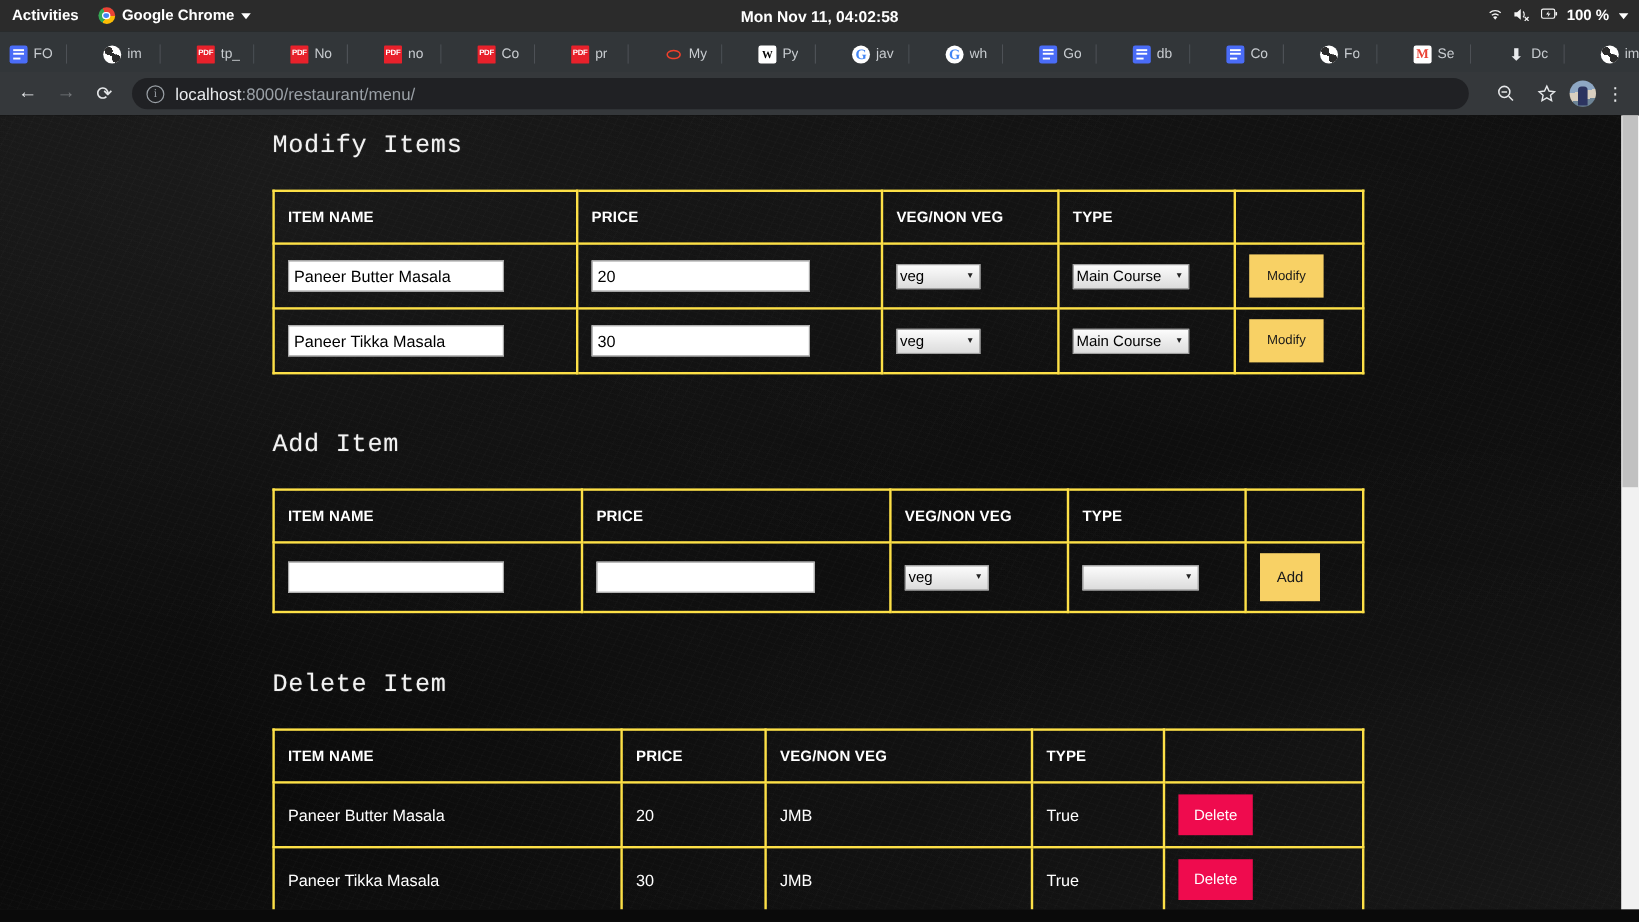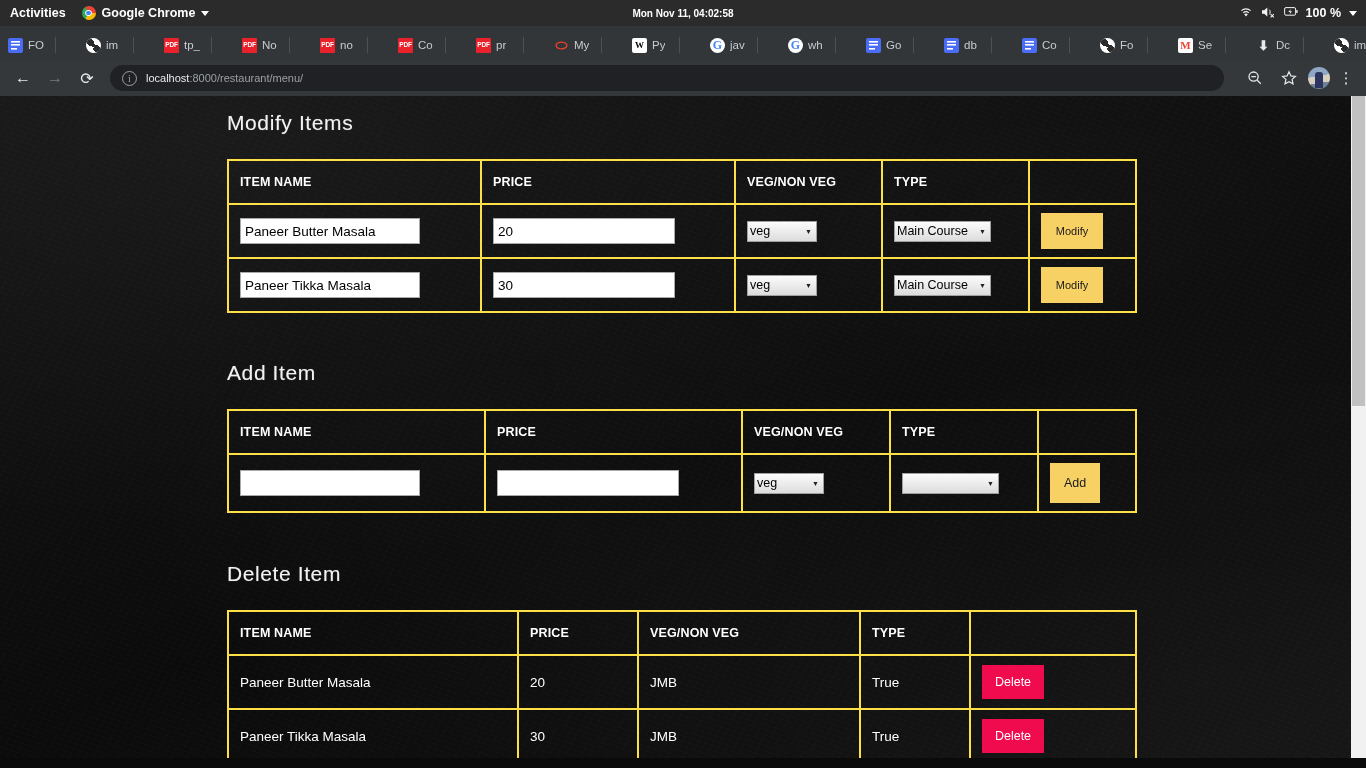--- a/index.html
+++ b/index.html
@@ -38,21 +38,21 @@
     border: 1.1px solid #fff;
     box-sizing: border-box;
   }
   .caret-down {
     width: 0; height: 0; border-left: 4px solid transparent;
     border-right: 4px solid transparent; border-top: 5px solid #ffffff;
     display: inline-block;
   }
   #gnome-clock {
     position: absolute; left: 0; right: 0; text-align: center;
-    font-size: 10px; pointer-events: none;
+    font-size: 13px; pointer-events: none;
   }
   #gnome-tray {
     margin-left: auto; display: flex; align-items: center;
     gap: 8px; padding-right: 9px; font-size: 12.5px;
   }
   .tray-ico { display: inline-block; opacity: .95; }
 
   
   #tabstrip {
     height: 34px; width: 1366px;
@@ -160,21 +160,21 @@
     display: flex; align-items: center; padding: 0 12px;
     max-width: 1114px;
   }
   #omni-info {
     width: 15px; height: 15px; border-radius: 50%;
     border: 1.3px solid #9aa0a6; color: #9aa0a6;
     font-size: 10px; font-family: "Liberation Serif", serif;
     display: flex; align-items: center; justify-content: center;
     margin-right: 9px; flex: 0 0 15px;
   }
-  #omni-url { font-size: 11px; color: #9aa0a6; white-space: nowrap; }
+  #omni-url { font-size: 14px; color: #9aa0a6; white-space: nowrap; }
   #omni-url b { color: #e8eaed; font-weight: normal; }
   #tb-right { display: flex; align-items: center; gap: 4px; margin-left: auto; }
   #avatar {
     width: 22px; height: 22px; border-radius: 50%;
     background: linear-gradient(170deg,#8ea7c4 0 42%, #d9cfc0 42% 70%, #6d8496 70%);
     position: relative; overflow: hidden;
   }
   #avatar::after {
     content: ""; position: absolute; left: 7px; top: 5px;
     width: 8px; height: 16px; border-radius: 3px 3px 0 0;
@@ -205,21 +205,21 @@
     position: absolute; inset: 0;
     padding-left: 227px;
     overflow: hidden;
   }
 
   h2.section-title {
     color: #f2f2f2;
     font-size: 21px;
     font-weight: normal;
     letter-spacing: .6px;
-    font-family: Liberation Sans, sans-serif;
+    font-family: Liberation Mono, monospace;
     text-shadow: 0 0 1px rgba(255,255,255,.35);
   }
 
   table.menutable {
     border-collapse: collapse;
     width: 908px;
     table-layout: fixed;
     border: 1px solid #ffffff;
   }
   table.menutable th, table.menutable td {

